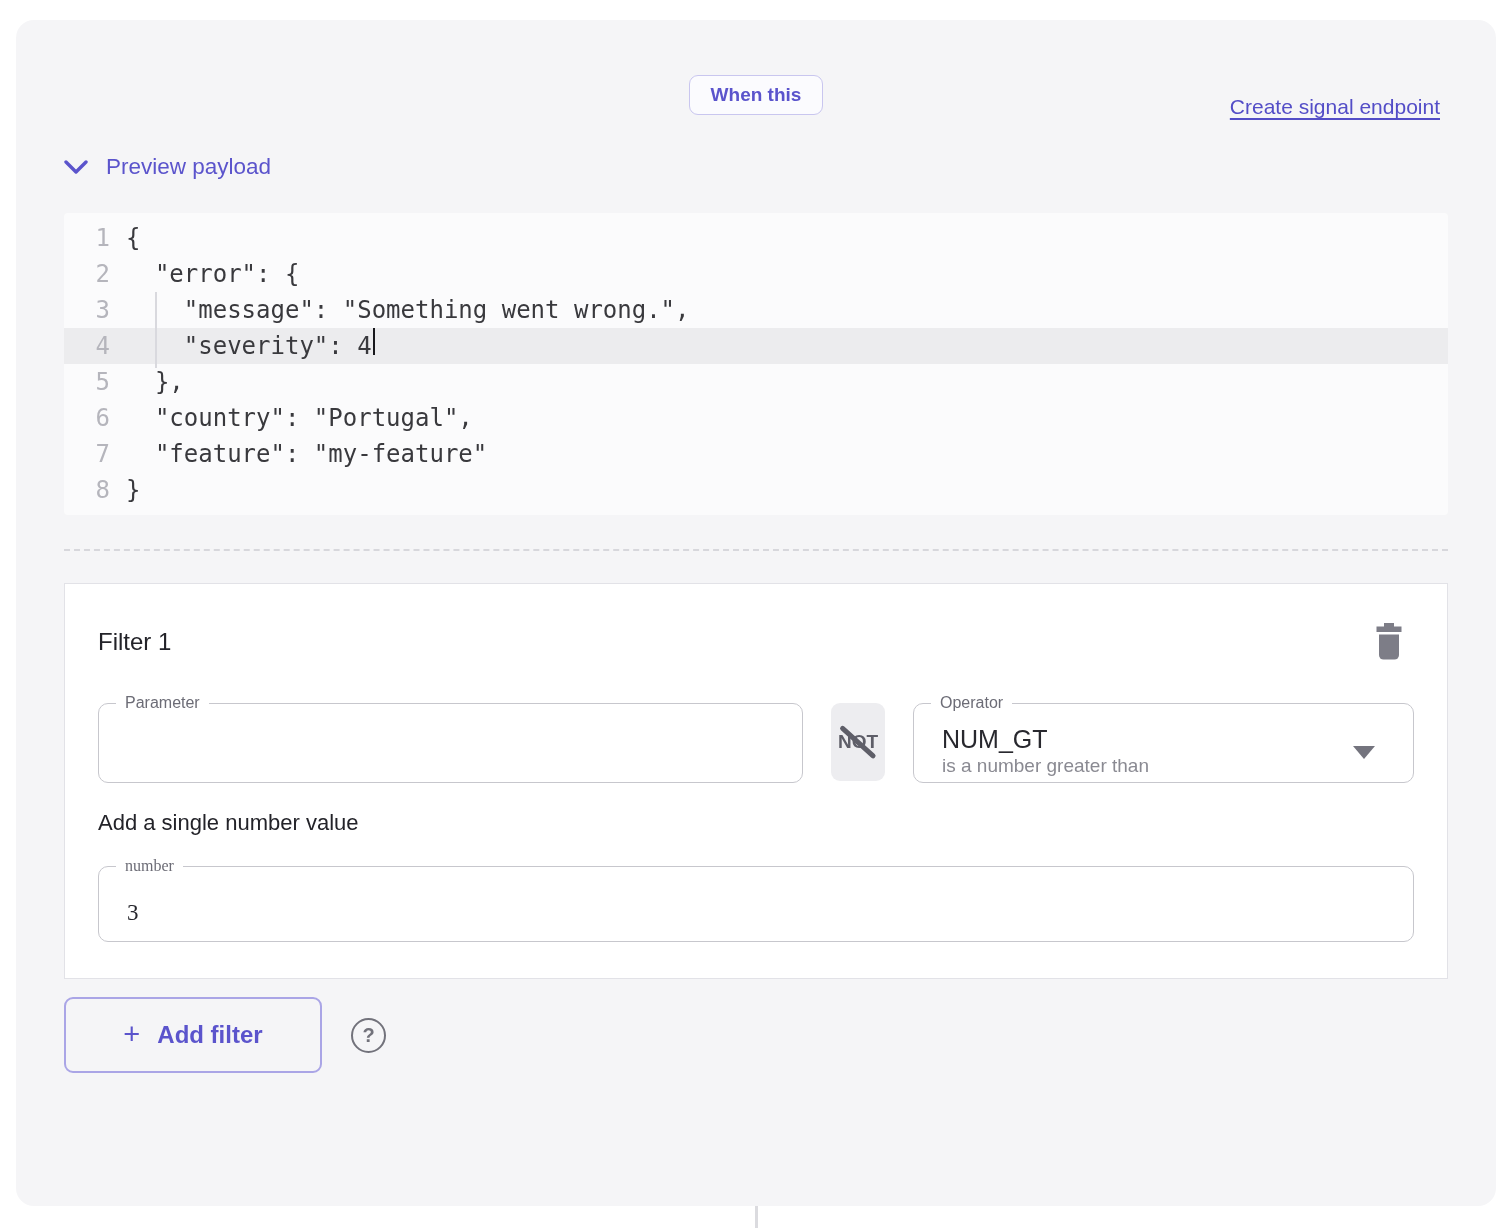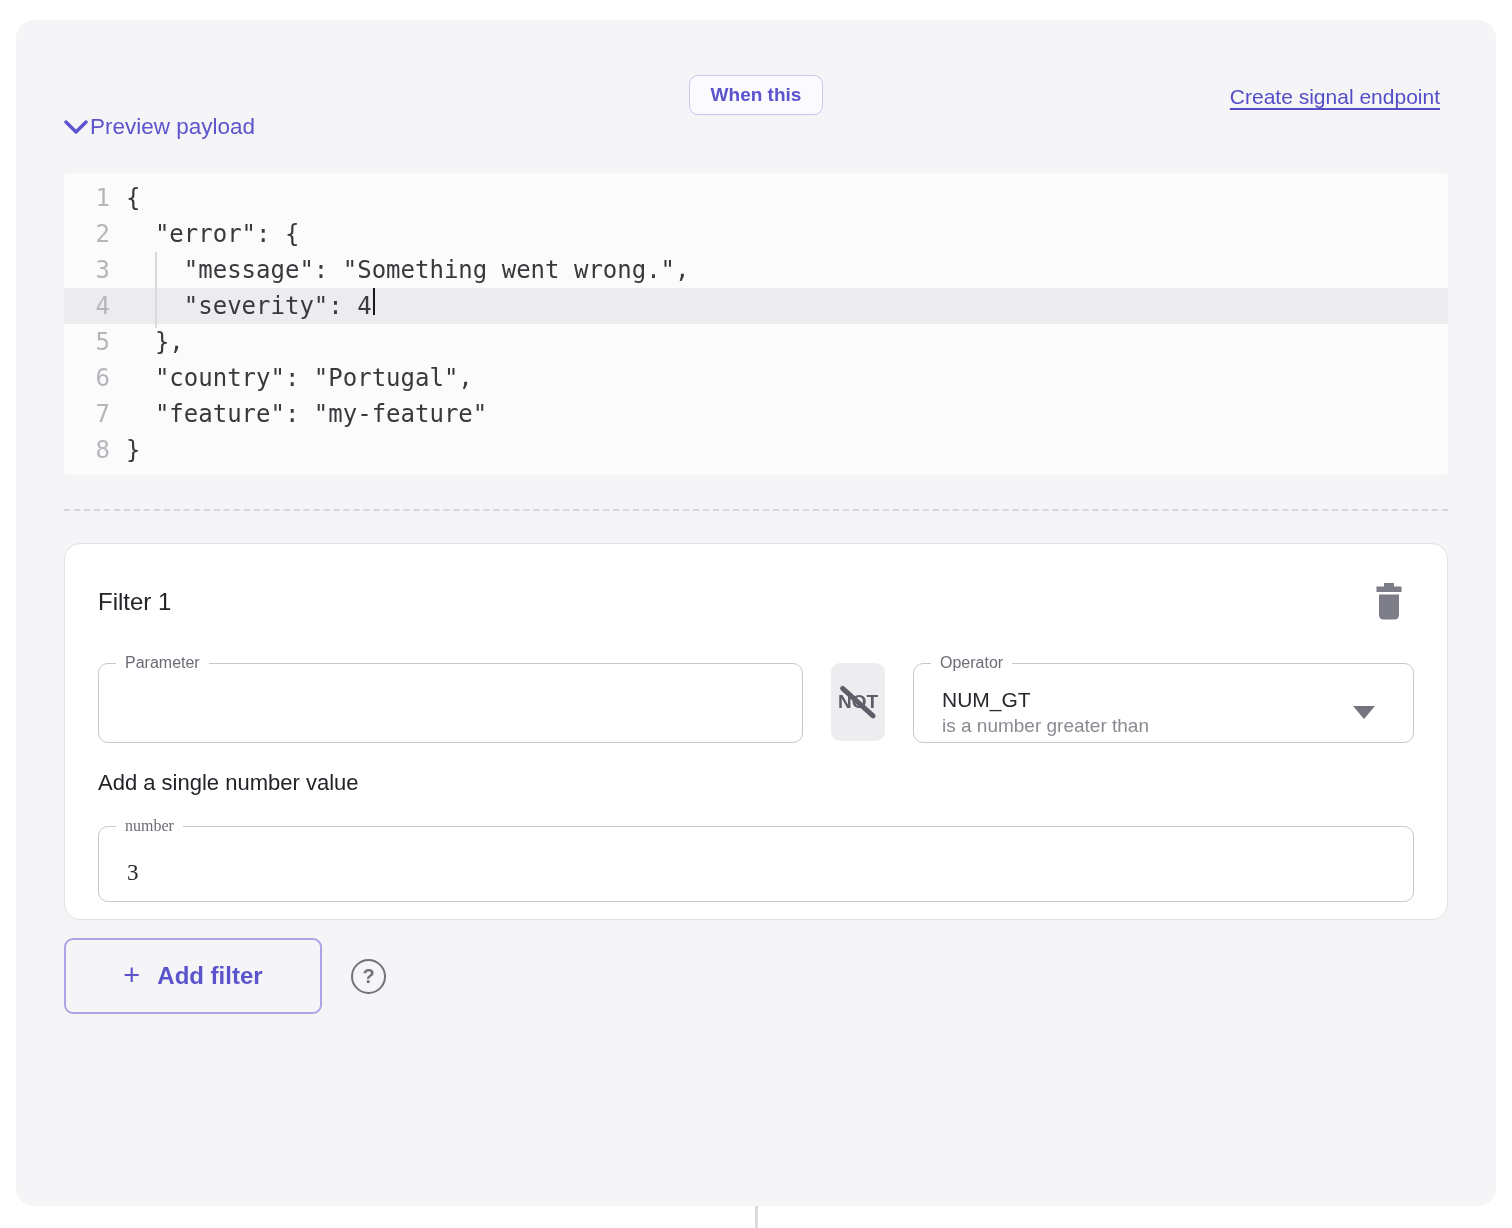--- a/index.html
+++ b/index.html
@@ -41,41 +41,42 @@
     background:#fbfbfe;
     border:1.5px solid #c9c6ef;
     border-radius:9px;
     color:var(--accent-purple);
     font-family:inherit;
     font-size:19px;font-weight:700;
     display:flex;align-items:center;
     cursor:pointer;
   }
   .create-link{
-    position:absolute;right:8px;top:65px;
+    position:absolute;right:8px;top:75px;
     color:var(--link-purple);
     font-size:21px;font-weight:500;
     text-decoration:underline;
     text-underline-offset:4px;
     text-decoration-thickness:1.5px;
     cursor:pointer;
   }
   
   fieldset{min-inline-size:0;margin:0;padding:0;border:1.5px solid var(--input-border);border-radius:10px;position:relative;background:#ffffff;}
   legend{margin-left:17px;padding:0 9px;font-size:16px;color:var(--label-gray);line-height:18px;}
   .field-inner{
     position:absolute;left:28px;right:58px;top:9px;bottom:0;
     display:flex;align-items:center;
     font-size:23px;color:var(--dark-text);
   }
   .source-field{height:83px;margin-top:30px;}
   .source-chevron{position:absolute;right:28px;top:9px;bottom:0;display:flex;align-items:center;}
   
   .preview-toggle{
-    display:flex;align-items:center;gap:2px;
+    margin-top:40px;
+    display:flex;align-items:center;gap:18px;
     color:var(--accent-purple);
     font-size:22.5px;font-weight:500;
     width:fit-content;cursor:pointer;
   }
   
   .code-block{
     margin-top:33px;
     background:var(--code-bg);
     border-radius:4px;
     padding:7px 0;
@@ -89,39 +90,39 @@
   .gutter{width:32px;text-align:right;margin-right:16px;color:#b5b5bc;flex:none;}
   .cursor{display:inline-block;width:2px;height:27px;background:#18181c;vertical-align:-5px;margin-left:1px;}
   .indent-guide{position:absolute;left:91px;top:79px;height:76px;width:1.5px;background:#d9d9de;}
   
   .dashed-divider{margin-top:34px;border:none;border-top:2px dashed #d7d7dc;height:0;}
   
   .filter-card{
     margin-top:32px;
     background:#ffffff;
     border:1.5px solid #e2e2e7;
-    border-radius:16px;
-    padding:38px 33px 17px 33px;
+    border-radius:0;
+    padding:38px 33px 36px 33px;
   }
   .filter-header{display:flex;justify-content:space-between;align-items:center;}
   .filter-title{margin:0;font-size:24px;font-weight:500;color:#232329;}
   .trash-btn{background:none;border:none;padding:0;cursor:pointer;display:flex;margin-right:10px;}
   .filter-row{margin-top:33px;display:flex;gap:28px;}
   .param-field{flex:1;height:89px;}
   .not-btn{
     width:54px;height:78px;margin-top:9px;flex:none;
     background:#ededf0;border:none;border-radius:9px;
     position:relative;cursor:pointer;
     display:flex;align-items:center;justify-content:center;
     font-family:inherit;font-size:19px;font-weight:700;color:#5e5e68;
   }
   .not-slash{position:absolute;left:50%;top:50%;width:46px;height:4.5px;border-radius:3px;background:#5e5e68;transform:translate(-50%,-50%) rotate(42deg);}
   .operator-field{width:501px;flex:none;height:89px;}
   .op-inner{position:absolute;left:28px;right:70px;top:9px;bottom:0;display:flex;flex-direction:column;justify-content:center;}
-  .op-value{font-size:21px;color:var(--dark-text);line-height:27px;}
+  .op-value{font-size:25px;color:var(--dark-text);line-height:27px;}
   .op-desc{font-size:19px;color:#8a8a92;line-height:24px;margin-top:1px;}
   .op-caret{position:absolute;right:38px;top:50%;margin-top:-1px;width:0;height:0;border-left:11px solid transparent;border-right:11px solid transparent;border-top:13px solid #74747e;}
   .value-hint{margin-top:27px;font-size:22px;color:#232329;}
   .number-field{height:85px;margin-top:21px;font-family:Liberation Serif, serif;}
   
   .actions-row{margin-top:18px;display:flex;align-items:center;gap:29px;}
   .add-filter-btn{
     width:258px;height:76px;
     background:transparent;
     border:2px solid #aaa5e6;border-radius:9px;

